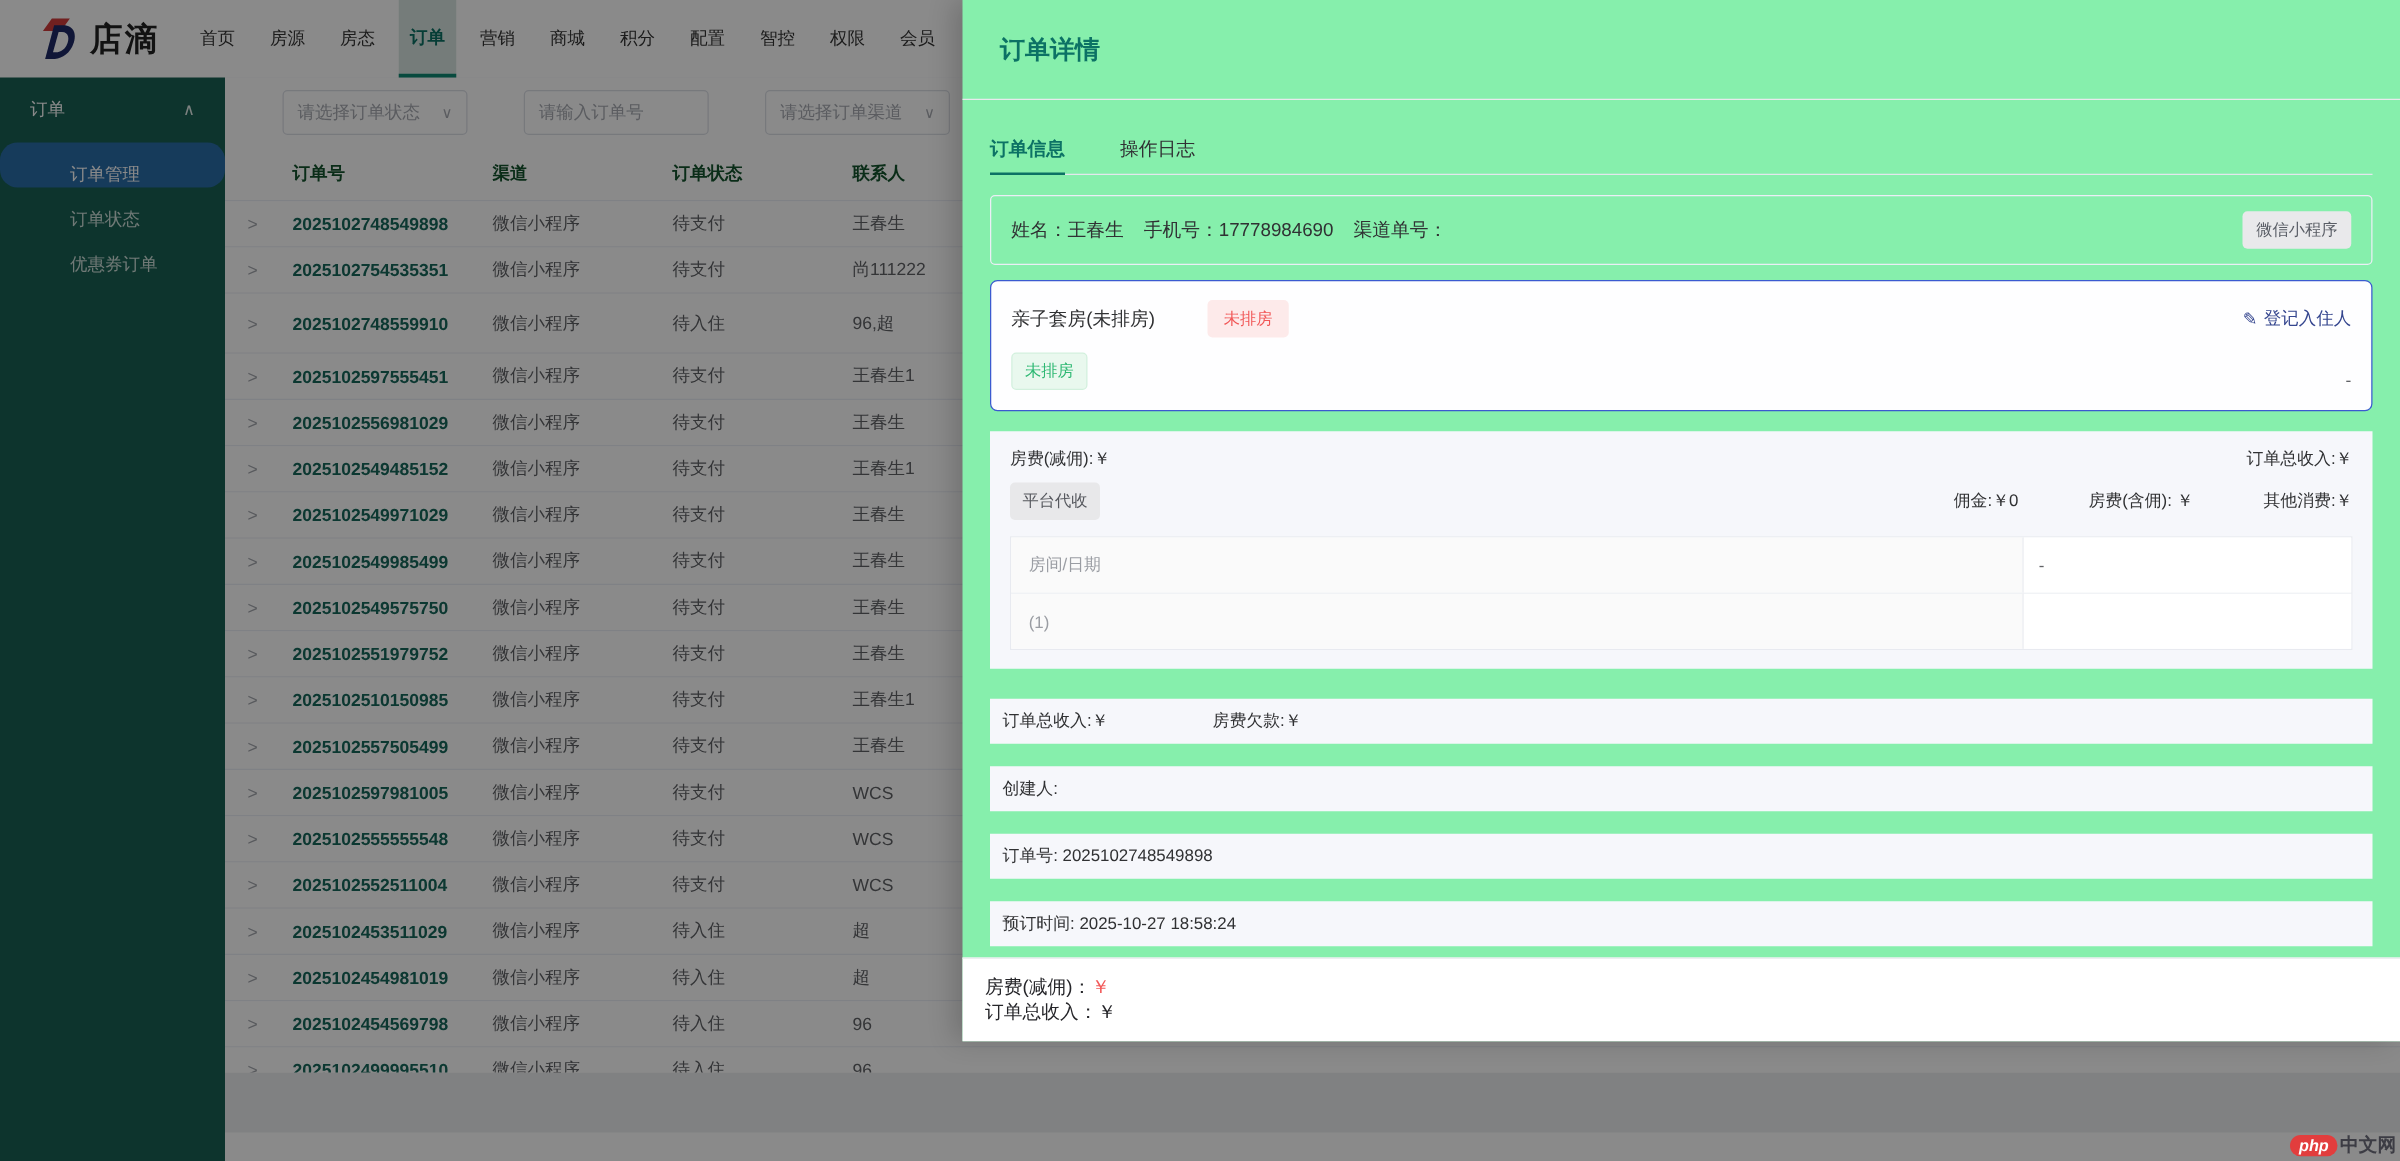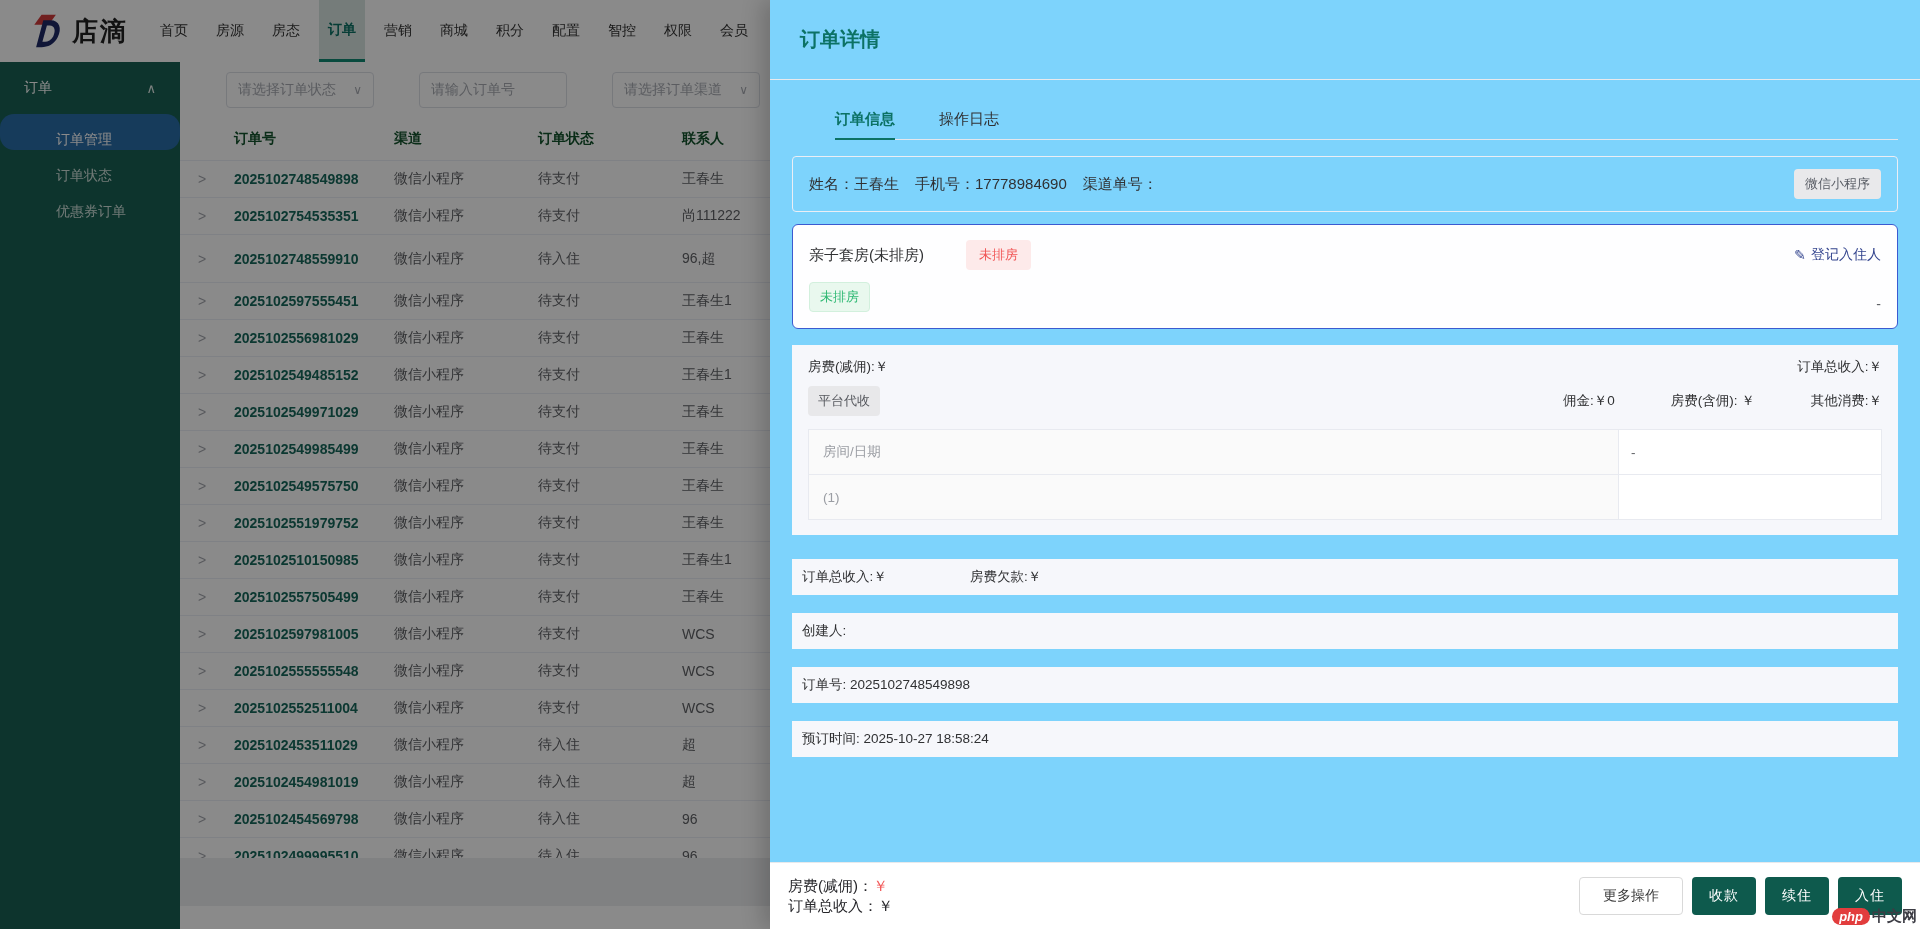--- a/index.html
+++ b/index.html
@@ -37,25 +37,25 @@
   .order-no{color:#17685c;font-weight:bold;font-size:14px;}
   .trow{height:36px;background:#fff;}
   .trow.tall{height:47px;}
   .tcell{color:#606266;font-size:14px;}
   .pagefoot{position:absolute;left:0;bottom:0;right:0;height:23px;background:#fff;}
 
   
   .overlay{position:absolute;inset:0;background:rgba(0,0,0,0.46);z-index:40;}
 
   
-  .drawer{position:absolute;top:0;left:770px;width:1150px;height:929px;background:#7dd3fc;z-index:100;box-shadow:-8px 0 20px rgba(0,0,0,.18);box-sizing:border-box;}
+  .drawer{position:absolute;top:0;left:770px;width:1150px;height:833px;background:#86efac;z-index:100;box-shadow:-8px 0 20px rgba(0,0,0,.18);box-sizing:border-box;}
   .d-header{height:79px;border-bottom:1px solid #e8eaed;display:flex;align-items:center;padding:0 30px;}
   .d-title{font-size:20px;font-weight:bold;color:#0c7265;}
   .d-body{padding:0 22px;}
-  .tabs{display:flex;gap:44px;margin-top:20px;border-bottom:1px solid #e4e7ed;height:40px;box-sizing:border-box;margin-left:43px;}
+  .tabs{display:flex;gap:44px;margin-top:20px;border-bottom:1px solid #e4e7ed;height:40px;box-sizing:border-box;}
   .tab{font-size:15px;color:#303133;display:flex;align-items:center;cursor:pointer;box-sizing:border-box;}
   .tab.active{color:#0c7265;border-bottom:2px solid #0c7265;margin-bottom:-1px;font-weight:bold;}
 
   .guest-card{margin-top:16px;border:1px solid #ebeef5;border-radius:4px;height:56px;display:flex;align-items:center;padding:0 16px;
               font-size:15px;color:#303133;box-sizing:border-box;}
   .guest-item{margin-right:16px;white-space:nowrap;}
   .badge-gray{margin-left:auto;background:#e9e9eb;color:#5a5e66;font-size:13px;padding:6px 11px;border-radius:4px;white-space:nowrap;cursor:pointer;}
 
   .room-card{margin-top:12px;border:1px solid #3b5ad0;border-radius:6px;padding:15px 16px 16px;background:#fefeff;box-sizing:border-box;}
   .room-row1{display:flex;align-items:center;}
@@ -378,26 +378,20 @@
       <div class="strip strip4">
         <span>预订时间: 2025-10-27 18:58:24</span>
       </div>
     </div>
 
     <div class="d-footer">
       <div class="foot-lines">
         <div><span>房费(减佣)：</span><span class="yen-red">￥</span></div>
         <div><span>订单总收入：</span><span>￥</span></div>
       </div>
-      <div class="foot-btns">
-        <button class="btn-plain">更多操作</button>
-        <button class="btn-primary">收款</button>
-        <button class="btn-primary">续住</button>
-        <button class="btn-primary">入住</button>
-      </div>
     </div>
   </section>
 
   <div class="watermark">
     <span class="wm-php">php</span>
     <span class="wm-cn">中文网</span>
   </div>
 </div>
 
 </body></html>

